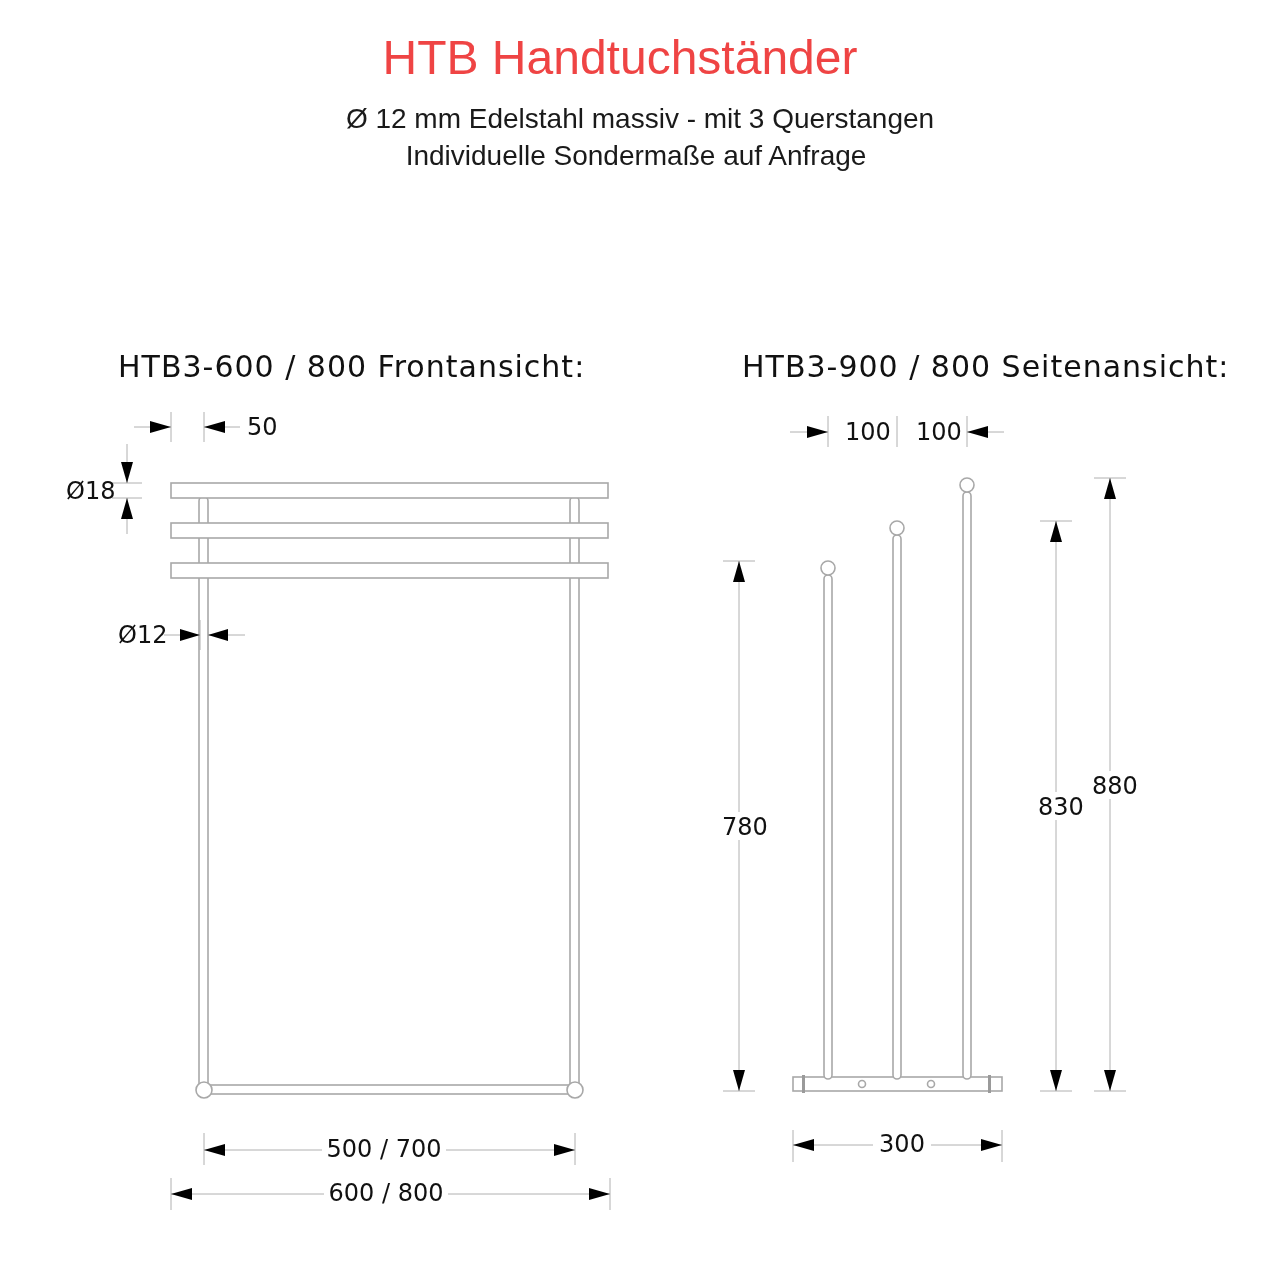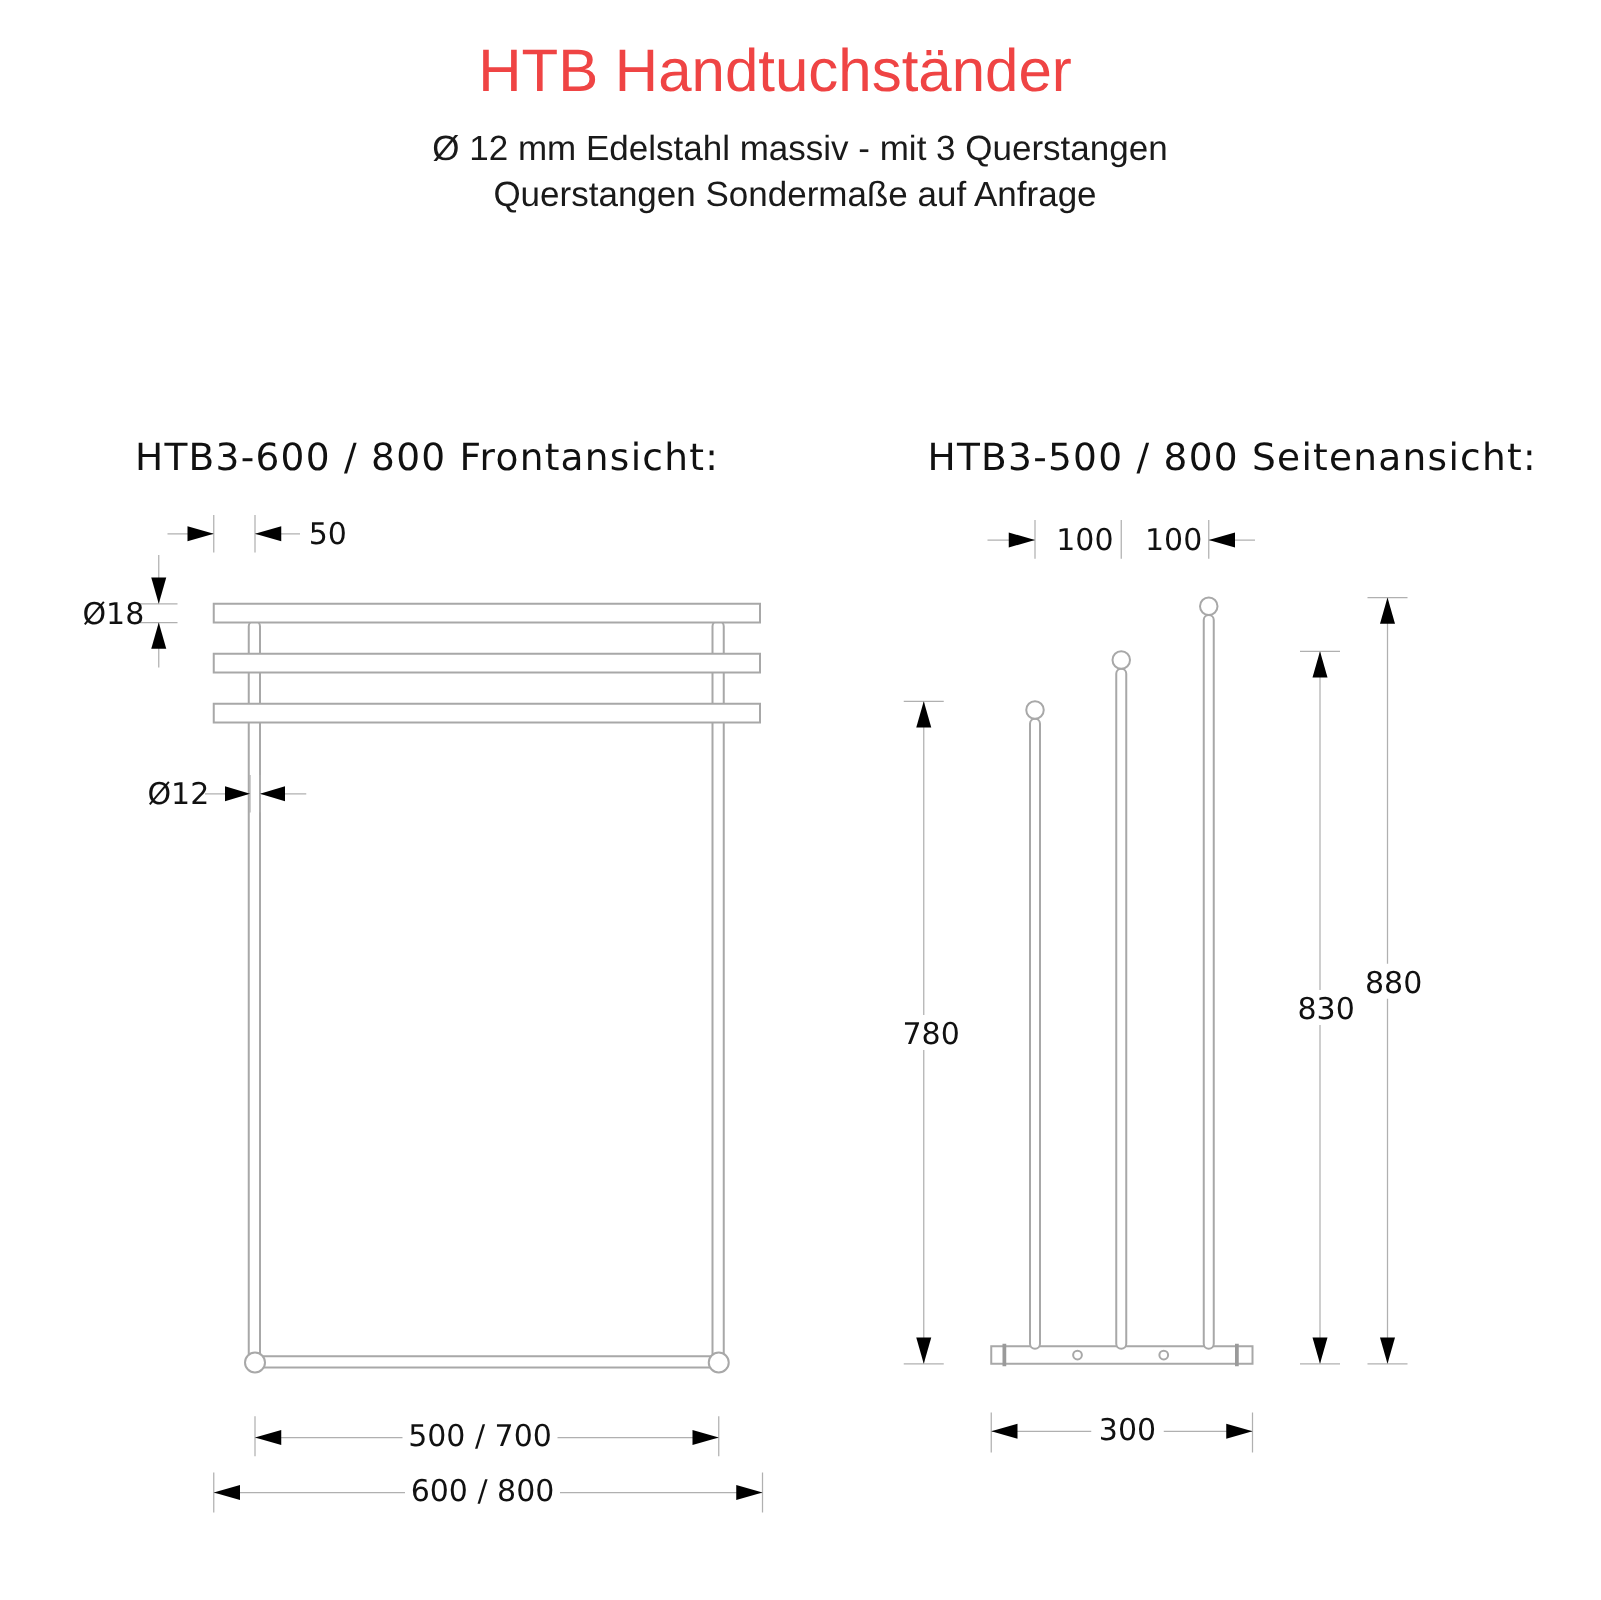--- a/index.html
+++ b/index.html
@@ -2,37 +2,37 @@
 <html><head>
 <meta charset="utf-8">
 <style>
   html, body { margin: 0; padding: 0; background: #ffffff; }
   body { width: 1281px; height: 1280px; position: relative; overflow: hidden; font-family: "Liberation Sans", sans-serif; color: #111; }
   .title { position: absolute; left: 0; width: 1240px; top: 30px; text-align: center; font-size: 48px; font-family: "Liberation Sans", sans-serif; color: #ef4444; }
   .sub { position: absolute; left: 0; width: 1280px; text-align: center; font-size: 28px; font-family: "Liberation Sans", sans-serif; color: #1a1a1a; }
   .sub1 { top: 103px; }
   .sub2 { top: 140px; left: 0; width: 1272px; }
   .heading { position: absolute; top: 349px; font-size: 30px; font-family: "DejaVu Sans", sans-serif; letter-spacing: 1px; color: #111; }
-  .h-front { left: 108px; }
+  .h-front { left: 118px; }
   .h-side { left: 742px; }
   svg { position: absolute; left: 0; top: 0; }
   svg text { font-family: "DejaVu Sans", sans-serif; font-size: 24px; fill: #111; }
   .dim { stroke: #b0b0b0; stroke-width: 1; fill: none; }
   .part { stroke: #a8a8a8; stroke-width: 1.6; fill: #fff; }
   .arrow { fill: #000; }
 </style>
 </head>
 <body>
 
 <div class="title">HTB Handtuchständer</div>
 <div class="sub sub1">Ø 12 mm Edelstahl massiv - mit 3 Querstangen</div>
-<div class="sub sub2">Querstangen Sondermaße auf Anfrage</div>
+<div class="sub sub2">Individuelle Sondermaße auf Anfrage</div>
 
 <div class="heading h-front">HTB3-600 / 800 Frontansicht:</div>
-<div class="heading h-side">HTB3-500 / 800 Seitenansicht:</div>
+<div class="heading h-side">HTB3-900 / 800 Seitenansicht:</div>
 
 <svg width="1281" height="1280" viewBox="0 0 1281 1280">
 
   <g>
 
     <g>
       <rect class="part" x="199" y="497" width="9" height="590" rx="4"></rect>
     </g>
     <g>
       <rect class="part" x="570" y="497" width="9" height="590" rx="4"></rect>

